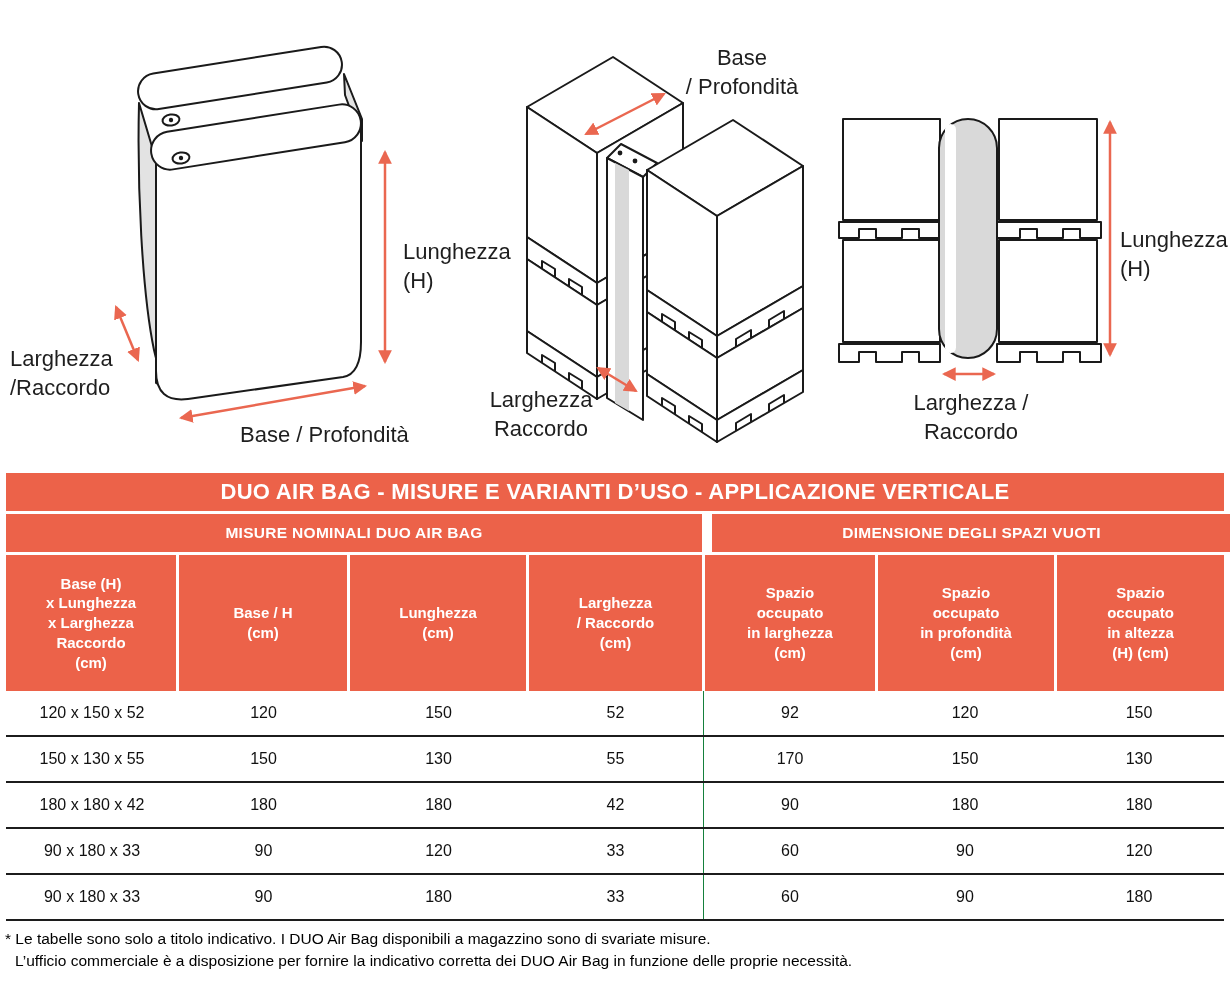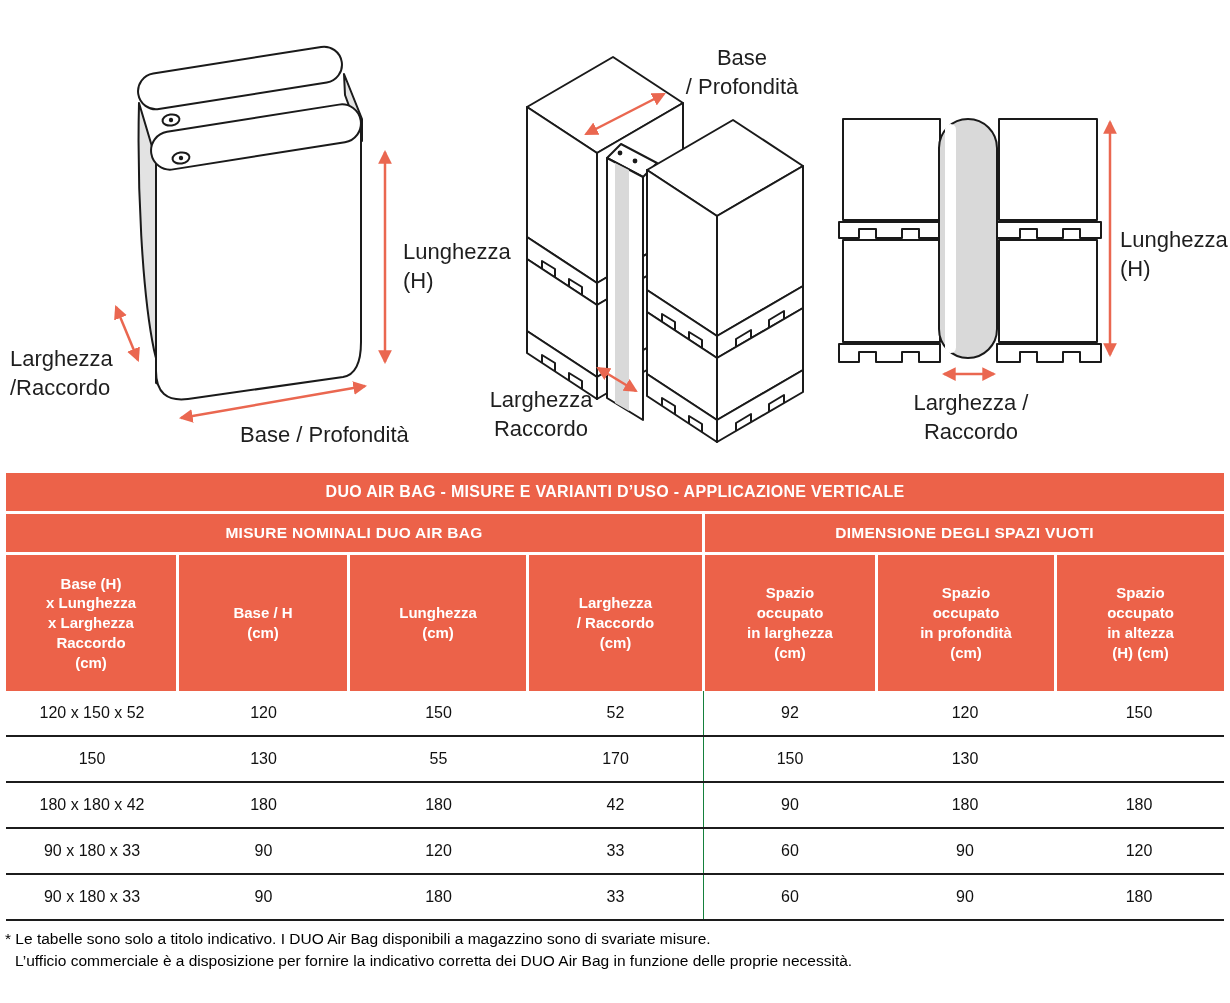--- a/index.html
+++ b/index.html
@@ -8,22 +8,22 @@
   .page { position:relative; width:1230px; height:1003px; overflow:hidden; }
 
   svg.diagrams { position:absolute; left:0; top:0; }
 
   .lbl { position:absolute; color:#1e1e1e; font-size:22px; line-height:1.3;
          white-space:pre-line; }
   .lbl.center { text-align:center; }
 
   .spec-table { position:absolute; left:6px; top:473px; width:1218px; }
   .bar { background:#EC6249; color:#ffffff; font-weight:bold; text-align:center; }
-  .t-title { height:38px; line-height:38px; font-size:16px; letter-spacing:.3px; margin-bottom:3px; }
-  .t-groups { display:grid; grid-template-columns:696px 519px; gap:3px; margin-bottom:3px; }
+  .t-title { height:38px; line-height:38px; font-size:22px; letter-spacing:.3px; margin-bottom:3px; }
+  .t-groups { display:grid; grid-template-columns:696px 519px; gap:10px; margin-bottom:3px; }
   .t-groups .bar { height:38px; line-height:38px; font-size:15.5px; letter-spacing:.3px; }
   .t-cols { display:grid; grid-template-columns:170px 168px 176px 173px 170px 176px 167px; gap:3px; }
   .t-cols .bar { height:136px; font-size:15px; line-height:1.32; display:flex;
                  align-items:center; justify-content:center; white-space:pre-line; }
   .t-row { display:grid; grid-template-columns:172px 171px 179px 176px 172px 178px 170px;
            height:46px; border-bottom:2px solid #1c1c1c; }
   .t-row .cell { display:flex; align-items:center; justify-content:center;
                  font-size:16px; color:#111111; }
   .t-row .cell:nth-child(4) { border-right:1px solid #15803d;text-align:center; }
 
@@ -183,20 +183,21 @@
       <div class="t-row">
         <div class="cell">120 x 150 x 52</div>
         <div class="cell">120</div>
         <div class="cell">150</div>
         <div class="cell">52</div>
         <div class="cell">92</div>
         <div class="cell">120</div>
         <div class="cell">150</div>
       </div>
       <div class="t-row">
+        <div class="cell">150 x 130 x 55</div>
         <div class="cell">150</div>
         <div class="cell">130</div>
         <div class="cell">55</div>
         <div class="cell">170</div>
         <div class="cell">150</div>
         <div class="cell">130</div>
       </div>
       <div class="t-row">
         <div class="cell">180 x 180 x 42</div>
         <div class="cell">180</div>

